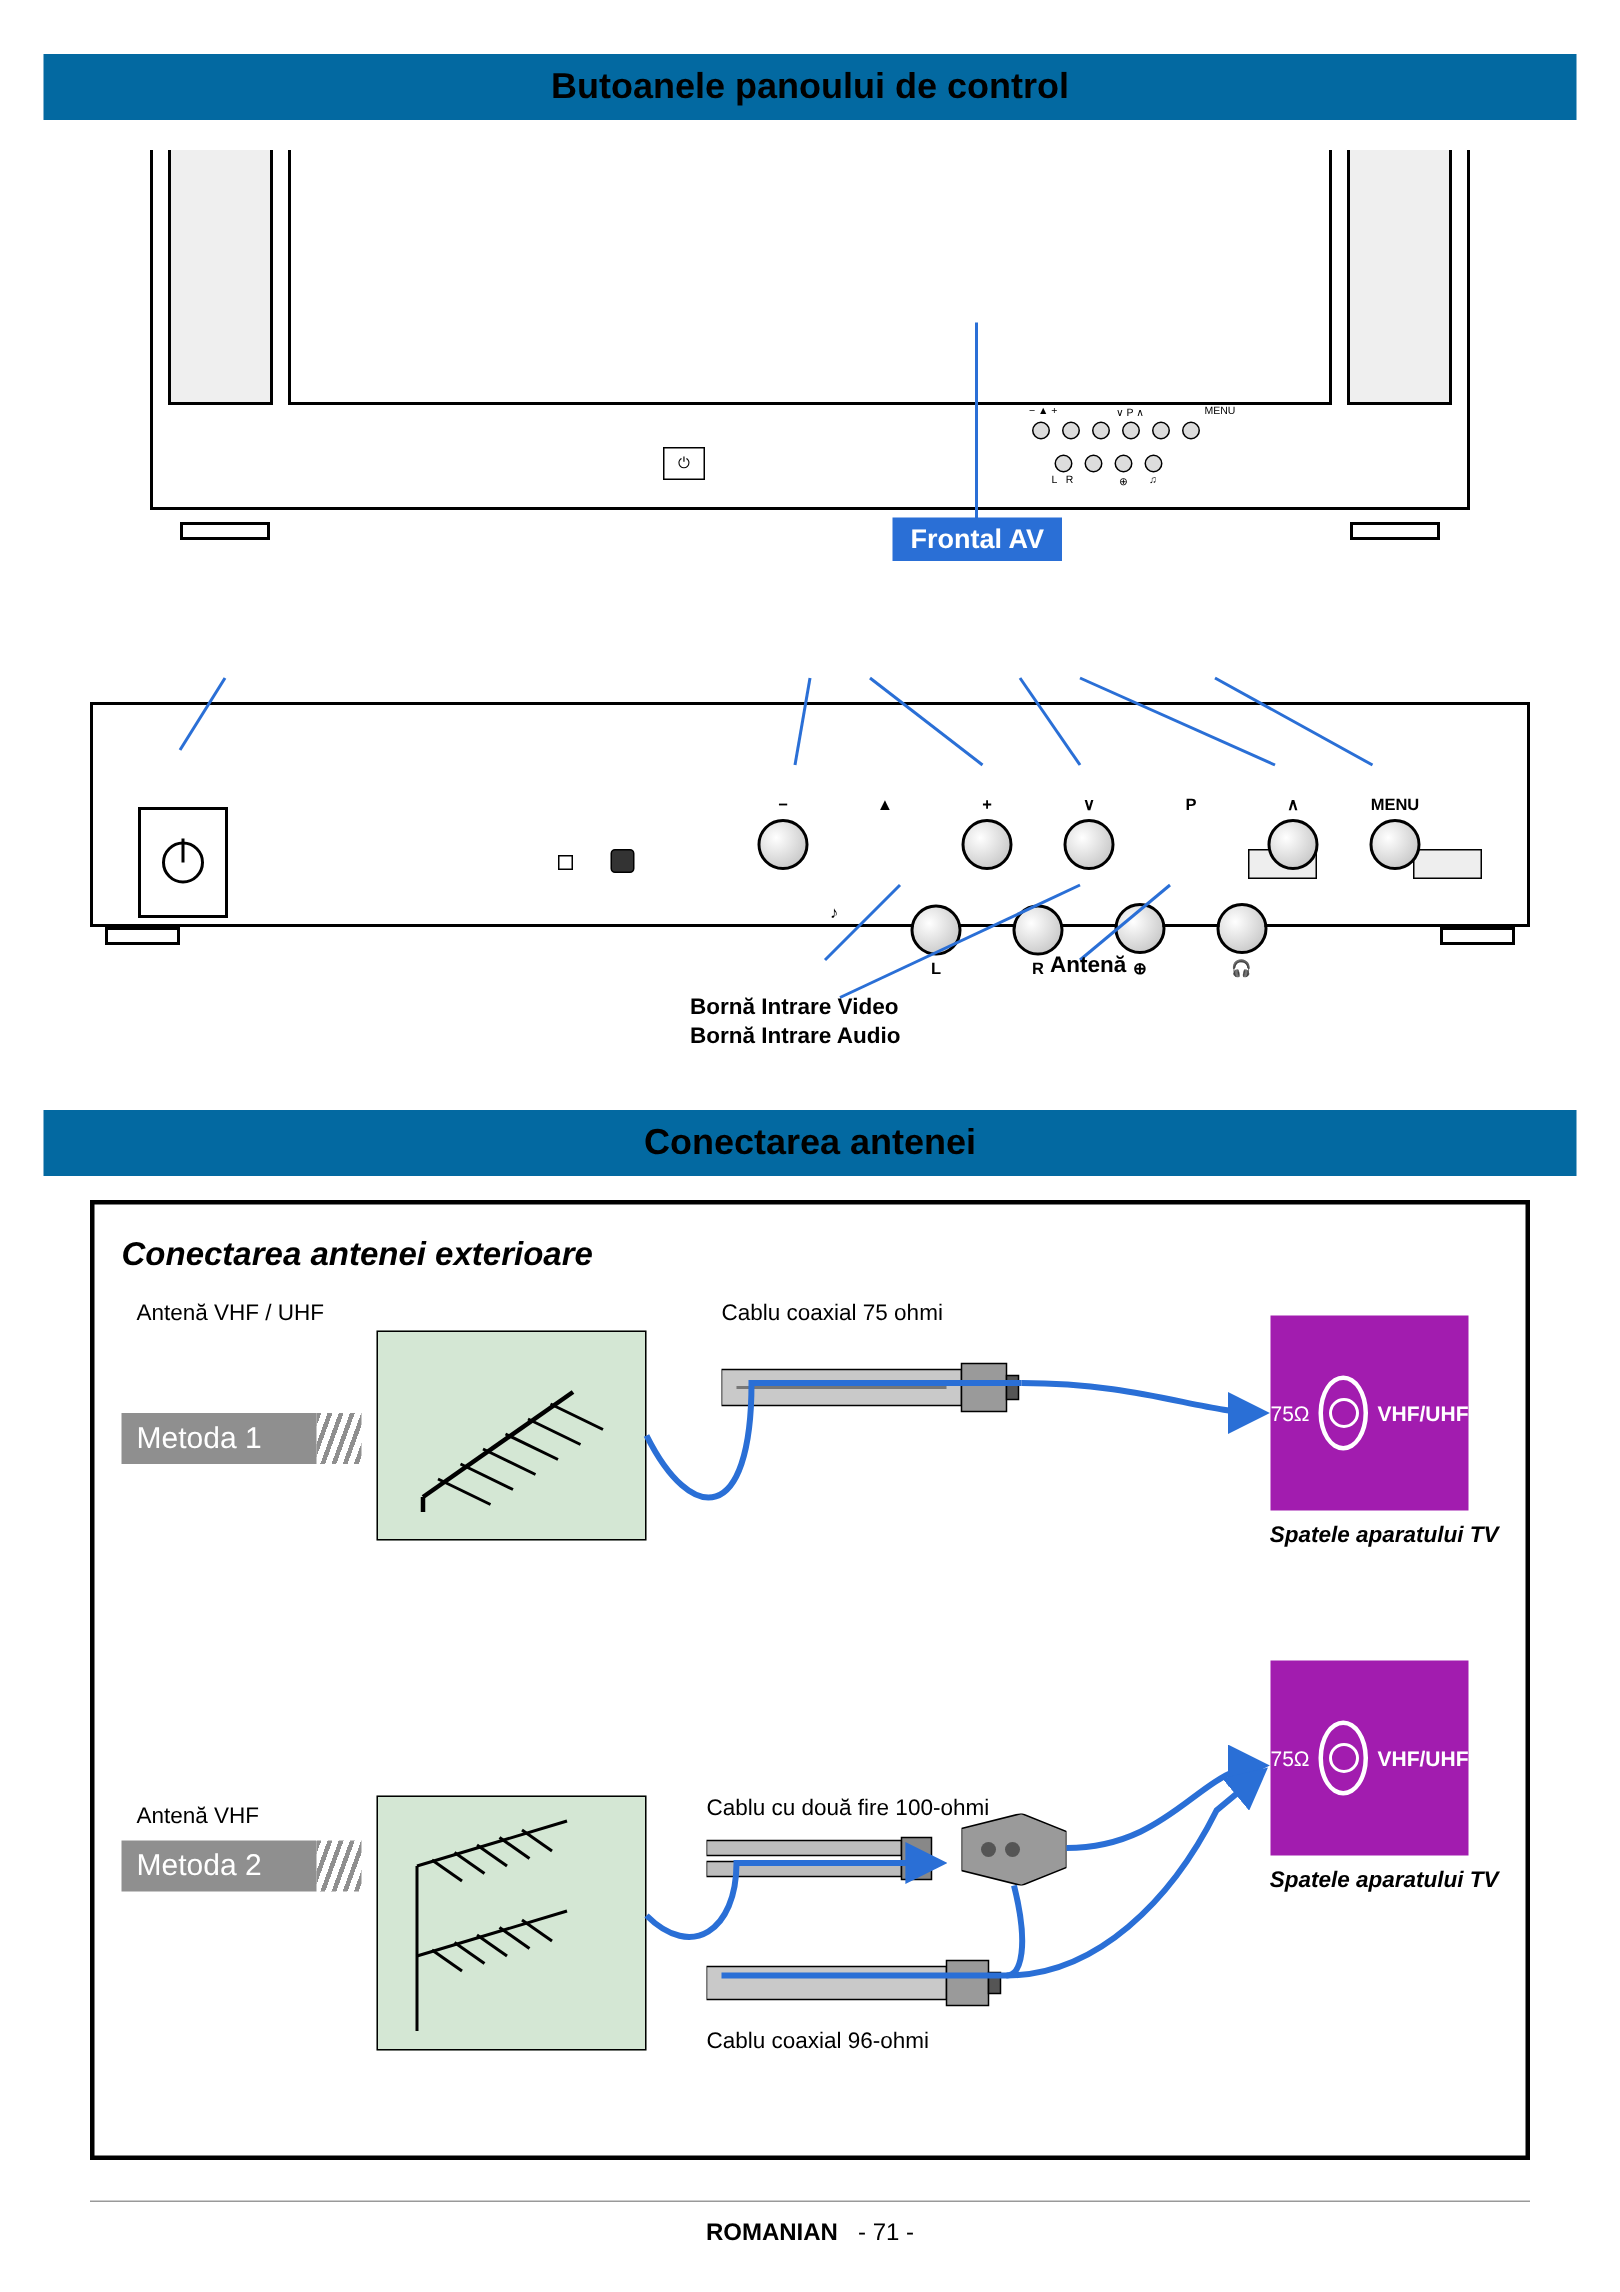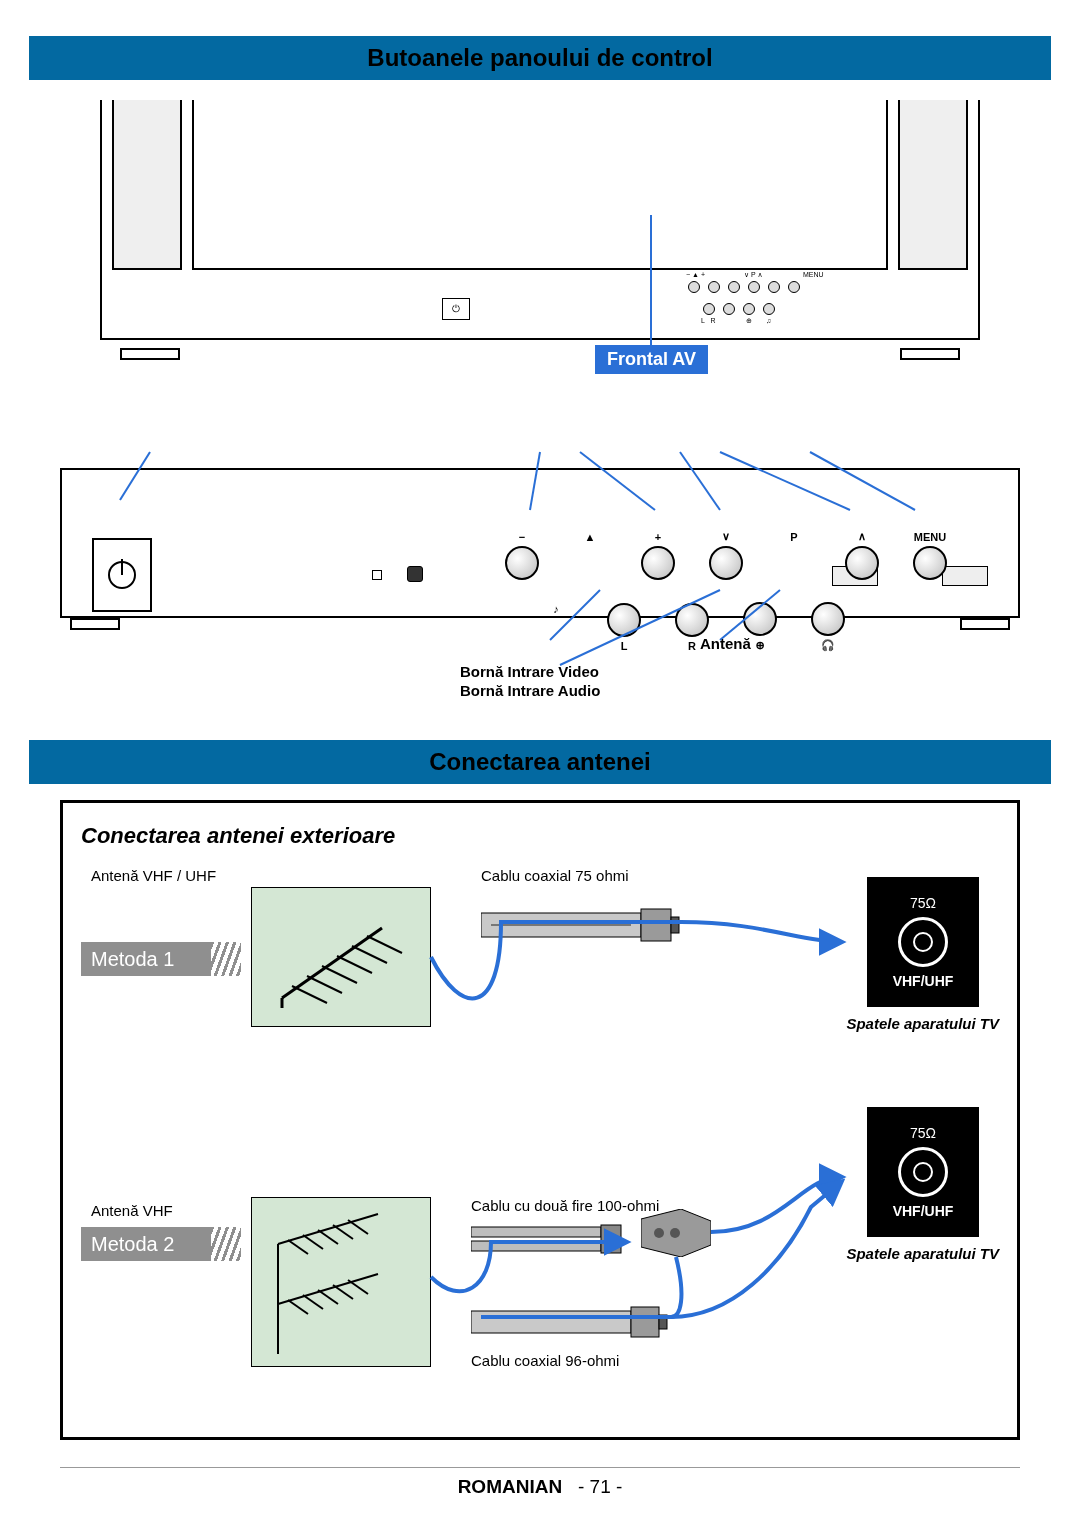--- a/index.html
+++ b/index.html
@@ -143,38 +143,38 @@
   }
   .ant-img{
     position:absolute; width:180px; height:140px; background:#d4e7d4;
     border:1px solid #000;
   }
   .yagi{ position:absolute; left:20px; top:20px;}
   .coax-plug{
     position:absolute; width:200px; height:60px;
   }
   .back-panel{
-    position:absolute; width:112px; height:130px; background:#000000; color:#fff;
-    display:flex; flex-direction:column; align-items:center; justify-content:center;
+    position:absolute; width:132px; height:130px; background:#a21caf; color:#fff;
+    display:flex; flex-direction:row; align-items:center; justify-content:center;
     gap:6px;
   }
   .coax-jack{
     width:50px;height:50px;border:3px solid #fff;border-radius:50%;
     display:flex;align-items:center;justify-content:center;
   }
   .coax-jack-inner{width:20px;height:20px;border:2px solid #fff;border-radius:50%;}
   .bp-top{font-size:14px;} .bp-bot{font-size:14px;font-weight:bold;}
   .tv-back-lbl{ position:absolute; font-style:italic; font-weight:bold; font-size:15px;}
   .balun{
     position:absolute; width:70px; height:48px;
   }
   .flow-svg{ position:absolute; left:0; top:0; width:100%; height:100%; pointer-events:none; overflow:visible;}
 
   .pg-rule{ position:absolute; left:60px; right:60px; bottom:60px; height:1px; background:#999;}
-  .pg-footer{ position:absolute; left:0; right:0; bottom:30px; text-align:center; font-size:19px;}
+  .pg-footer{ position:absolute; left:0; right:0; bottom:30px; text-align:center; font-size:16px;}
   .pg-footer b{font-weight:bold;}
 </style>
 </head>
 <body>
 
 <div class="section-heading" style="margin-top:36px;">Butoanele panoului de control</div>
 
 <div class="tv-wrap">
   <div class="tv-outer">
     <div class="tv-speaker-l"></div>

